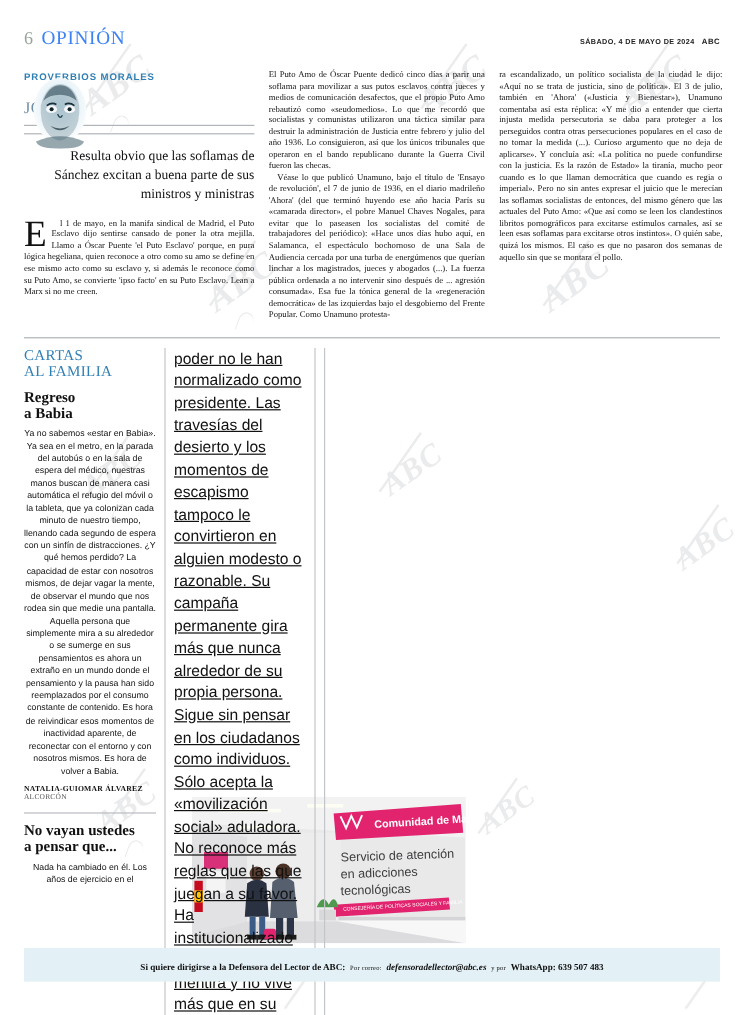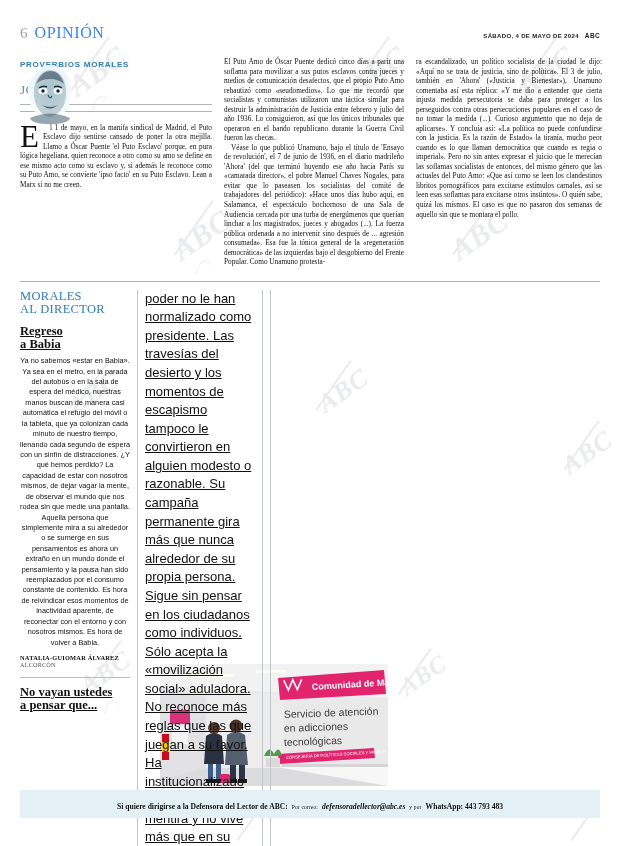--- a/index.html
+++ b/index.html
@@ -71,21 +71,21 @@
               margin-top:13px; }
 
   
   .lower { position:relative; z-index:10; display:grid;
            grid-template-columns:110px 1px 110px 1px 110px 1px 110px 1px 110px;
            gap:7px; margin-top:8px; }
   .vline { background:#c3c6c9; width:1px; }
   .cartas-title { color:#2f7fb5; font-size:12.5px; line-height:1.08;
                   font-family:"Liberation Serif",serif; letter-spacing:.3px; }
   .letter-title { font-size:12.5px; font-weight:700; line-height:1.06;
-                  margin-top:8px; font-family:"Liberation Serif",serif;text-decoration:underline; }
+                  margin-top:8px; font-family:"Liberation Serif",serif; }
   .letter-body { font-size:7.3px; line-height:1.43; margin-top:5px;
                  text-align:center; font-family:"Liberation Sans",sans-serif; }
   .sig { font-size:6.4px; font-weight:700; margin-top:6px; letter-spacing:.2px;
          font-family:"Liberation Serif",serif; }
   .sig-city { font-size:6.2px; color:#555; letter-spacing:.2px;
               font-family:"Liberation Serif",serif; }
   .letter-sep { border-top:1px solid #b9bcc0; margin:9px 0 0 0; }
   .cont-body { font-size:13px; line-height:1.43;
                font-family:"Liberation Sans",sans-serif;text-decoration:underline; }
 
@@ -190,20 +190,21 @@
         <path d="M20 47 q8 4 16 0 q-8 7 -16 0z" fill="#17303c" opacity=".7"></path>
         <path d="M8 60 q20 -9 40 0 q-2 6 -20 6 q-18 0 -20 -6z" fill="#2f4f5e" opacity=".5"></path>
       </svg>
 
       <div class="kicker">PROVERBIOS MORALES</div>
       <div class="byline">
         <span>JON</span>
       </div>
       <div class="rule"></div>
       <div class="rule2"></div>
+      <div class="standfirst">Resulta obvio que las soflamas de Sánchez excitan a buena parte de sus ministros y ministras</div>
 
       <div class="body-text col1-body dropcap-wrap">
         <span class="dropcap">E</span>
         <p>l 1 de mayo, en la manifa sindical de Madrid, el Puto Esclavo dijo sentirse cansado de poner la otra mejilla. Llamo a Óscar Puente 'el Puto Esclavo' porque, en pura lógica hegeliana, quien reconoce a otro como su amo se define en ese mismo acto como su esclavo y, si además le reconoce como su Puto Amo, se convierte 'ipso facto' en su Puto Esclavo. Lean a Marx si no me creen.</p>
       </div>
     </div>
 
     <div class="body-text col23-body">
       <p>El Puto Amo de Óscar Puente dedicó cinco días a parir una soflama para movilizar a sus putos esclavos contra jueces y medios de comunicación desafectos, que el propio Puto Amo rebautizó como «seudomedios». Lo que me recordó que socialistas y comunistas utilizaron una táctica similar para destruir la administración de Justicia entre febrero y julio del año 1936. Lo consiguieron, así que los únicos tribunales que operaron en el bando republicano durante la Guerra Civil fueron las checas.</p>
       <p>Véase lo que publicó Unamuno, bajo el título de 'Ensayo de revolución', el 7 de junio de 1936, en el diario madrileño 'Ahora' (del que terminó huyendo ese año hacia París su «camarada director», el pobre Manuel Chaves Nogales, para evitar que lo paseasen los socialistas del comité de trabajadores del periódico): «Hace unos días hubo aquí, en Salamanca, el espectáculo bochornoso de una Sala de Audiencia cercada por una turba de energúmenos que querían linchar a los magistrados, jueces y abogados (...). La fuerza pública ordenada a no intervenir sino después de ... agresión consumada». Esa fue la tónica general de la «regeneración democrática» de las izquierdas bajo el desgobierno del Frente Popular. Como Unamuno protesta-</p>
@@ -213,35 +214,36 @@
       <p>ra escandalizado, un político socialista de la ciudad le dijo: «Aquí no se trata de justicia, sino de política». El 3 de julio, también en 'Ahora' («Justicia y Bienestar»), Unamuno comentaba así esta réplica: «Y me dio a entender que cierta injusta medida persecutoria se daba para proteger a los perseguidos contra otras persecuciones populares en el caso de no tomar la medida (...). Curioso argumento que no deja de aplicarse». Y concluía así: «La política no puede confundirse con la justicia. Es la razón de Estado» la tiranía, mucho peor cuando es lo que llaman democrática que cuando es regia o imperial». Pero no sin antes expresar el juicio que le merecían las soflamas socialistas de entonces, del mismo género que las actuales del Puto Amo: «Que así como se leen los clandestinos libritos pornográficos para excitarse estímulos carnales, así se leen esas soflamas para excitarse otros instintos». O quién sabe, quizá los mismos. El caso es que no pasaron dos semanas de aquello sin que se montara el pollo.</p>
     </div>
   </div>
 
   <div class="mid-rule"></div>
 
   <div class="lower">
 
     <div>
       <div class="cartas-title">
-        <span>MORALES</span><br>
-        <span>AL DIRECTOR</span>
+        <span>CARTAS</span><br>
+        <span>AL FAMILIA</span>
       </div>
       <div class="letter-title">
         <span>Regreso</span><br>
         <span>a Babia</span>
       </div>
       <div class="letter-body">Ya no sabemos «estar en Babia». Ya sea en el metro, en la parada del autobús o en la sala de espera del médico, nuestras manos buscan de manera casi automática el refugio del móvil o la tableta, que ya colonizan cada minuto de nuestro tiempo, llenando cada segundo de espera con un sinfín de distracciones. ¿Y qué hemos perdido? La capacidad de estar con nosotros mismos, de dejar vagar la mente, de observar el mundo que nos rodea sin que medie una pantalla. Aquella persona que simplemente mira a su alrededor o se sumerge en sus pensamientos es ahora un extraño en un mundo donde el pensamiento y la pausa han sido reemplazados por el consumo constante de contenido. Es hora de reivindicar esos momentos de inactividad aparente, de reconectar con el entorno y con nosotros mismos. Es hora de volver a Babia.</div>
       <div class="sig">NATALIA-GUIOMAR ÁLVAREZ</div>
       <div class="sig-city">ALCORCÓN</div>
       <div class="letter-sep"></div>
       <div class="letter-title">
         <span>No vayan ustedes</span><br>
         <span>a pensar que...</span>
       </div>
+      <div class="letter-body">Nada ha cambiado en él. Los años de ejercicio en el</div>
     </div>
     <div class="vline"></div>
 
     <div>
       <div class="cont-body">poder no le han normalizado como presidente. Las travesías del desierto y los momentos de escapismo tampoco le convirtieron en alguien modesto o razonable. Su campaña permanente gira más que nunca alrededor de su propia persona. Sigue sin pensar en los ciudadanos como individuos. Sólo acepta la «movilización social» aduladora. No reconoce más reglas que las que juegan a su favor. Ha institucionalizado más que nunca la mentira y no vive más que en su realidad alternativa. No asume ninguna falta, ningún fracaso, ni acepta ningún posible castigo como legítimo si se siente en lo más mínimo corresponsable de nada. Se presenta invariablemente como un ganador mártir, si bien víctima triunfante que nadie es capaz de parar, caiga quien caiga y haga lo que haga. Quiere operar a su</div>
     </div>
     <div class="vline"></div>
 
     <div class="vline"></div>
 
@@ -367,16 +369,16 @@
       <span>Atención a la adicción tecnológica en Madrid</span>
       <span class="credit">// ISABEL PERMUY</span>
     </div>
   </div>
 
   <div class="footer">
     <span>Si quiere dirigirse a la Defensora del Lector de ABC:</span>
     <span class="small">Por correo:</span>
     <span class="mail">defensoradellector@abc.es</span>
     <span class="small">y por</span>
-    <span>WhatsApp: 443 793 483</span>
+    <span>WhatsApp: 639 507 483</span>
   </div>
 
 </div>
 
 </body></html>

